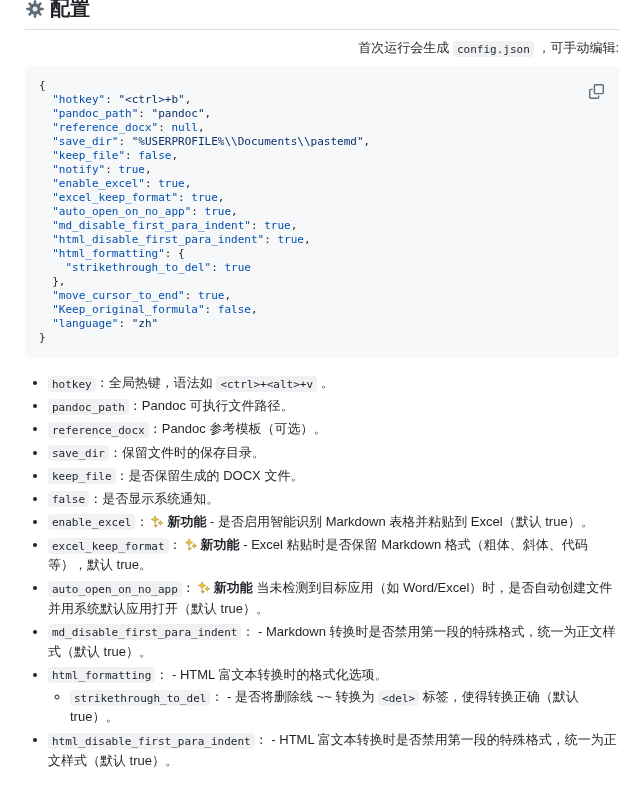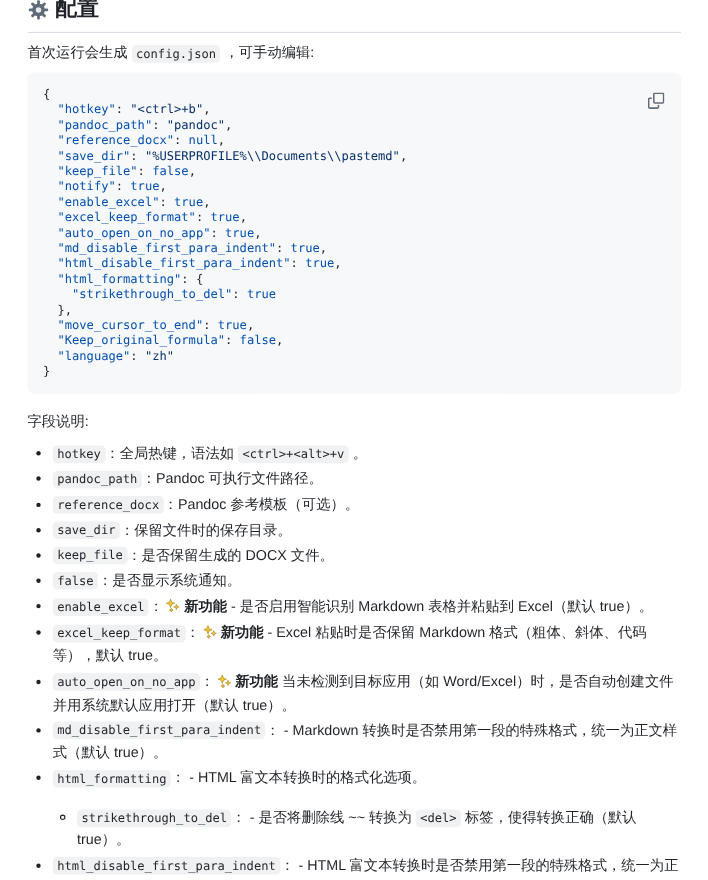--- a/index.html
+++ b/index.html
@@ -26,20 +26,21 @@
     padding: 0 0 8px 0;
     border-bottom: 1px solid #d8dee4;
   }
   .gear-wrap { display: inline-flex; width: 20px; height: 20px; flex: none; }
 
   
   p.body-text {
     font-size: 13px;
     line-height: 1.55;
     margin: 0 0 8px 0;
+    text-align: right;
   }
   p.fields-label { margin-bottom: 9px; }
 
   
   code.inline-code {
     font-family: "DejaVu Sans Mono", "Liberation Mono", monospace;
     font-size: 11px;
     background: rgba(175,184,193,0.2);
     border-radius: 4px;
     padding: 1.5px 4px;
@@ -86,24 +87,24 @@
   
   ul.fields {
     margin: 0;
     padding-left: 23px;
     font-size: 13px;
     line-height: 1.55;
   }
   ul.fields > li { margin-top: 3px; }
   ul.sub-list {
     list-style-type: circle;
-    margin: 16px 0 0 0;
+    margin: 2px 0 0 0;
     padding-left: 22px;
   }
-  strong { font-weight: 700; font-family: Liberation Mono, monospace; }
+  strong { font-weight: 700; }
 
   .sparkle {
     display: inline-block;
     width: 14px;
     height: 13px;
     vertical-align: -2px;
     margin: 0 3px 0 2px;
   }
   .sparkle svg { width: 100%; height: 100%; display: block; }
 </style>
@@ -139,21 +140,20 @@
       <span style="display:inline-flex;">
         <svg viewBox="0 0 16 16" width="15" height="15" fill="currentColor" aria-hidden="true">
           <path d="M0 6.75C0 5.784.784 5 1.75 5h1.5a.75.75 0 0 1 0 1.5h-1.5a.25.25 0 0 0-.25.25v7.5c0 .138.112.25.25.25h7.5a.25.25 0 0 0 .25-.25v-1.5a.75.75 0 0 1 1.5 0v1.5A1.75 1.75 0 0 1 9.25 16h-7.5A1.75 1.75 0 0 1 0 14.25Z"></path>
           <path d="M5 1.75C5 .784 5.784 0 6.75 0h7.5C15.216 0 16 .784 16 1.75v7.5A1.75 1.75 0 0 1 14.25 11h-7.5A1.75 1.75 0 0 1 5 9.25Zm1.75-.25a.25.25 0 0 0-.25.25v7.5c0 .138.112.25.25.25h7.5a.25.25 0 0 0 .25-.25v-7.5a.25.25 0 0 0-.25-.25Z"></path>
         </svg>
       </span>
     </button>
     <pre><code><span class="code-line"><span class="t-p">{</span></span><span class="code-line"><span class="t-p">  </span><span class="t-k">"hotkey"</span><span class="t-p">: </span><span class="t-s">"&lt;ctrl&gt;+b"</span><span class="t-p">,</span></span><span class="code-line"><span class="t-p">  </span><span class="t-k">"pandoc_path"</span><span class="t-p">: </span><span class="t-s">"pandoc"</span><span class="t-p">,</span></span><span class="code-line"><span class="t-p">  </span><span class="t-k">"reference_docx"</span><span class="t-p">: </span><span class="t-c">null</span><span class="t-p">,</span></span><span class="code-line"><span class="t-p">  </span><span class="t-k">"save_dir"</span><span class="t-p">: </span><span class="t-s">"%USERPROFILE%\\Documents\\pastemd"</span><span class="t-p">,</span></span><span class="code-line"><span class="t-p">  </span><span class="t-k">"keep_file"</span><span class="t-p">: </span><span class="t-c">false</span><span class="t-p">,</span></span><span class="code-line"><span class="t-p">  </span><span class="t-k">"notify"</span><span class="t-p">: </span><span class="t-c">true</span><span class="t-p">,</span></span><span class="code-line"><span class="t-p">  </span><span class="t-k">"enable_excel"</span><span class="t-p">: </span><span class="t-c">true</span><span class="t-p">,</span></span><span class="code-line"><span class="t-p">  </span><span class="t-k">"excel_keep_format"</span><span class="t-p">: </span><span class="t-c">true</span><span class="t-p">,</span></span><span class="code-line"><span class="t-p">  </span><span class="t-k">"auto_open_on_no_app"</span><span class="t-p">: </span><span class="t-c">true</span><span class="t-p">,</span></span><span class="code-line"><span class="t-p">  </span><span class="t-k">"md_disable_first_para_indent"</span><span class="t-p">: </span><span class="t-c">true</span><span class="t-p">,</span></span><span class="code-line"><span class="t-p">  </span><span class="t-k">"html_disable_first_para_indent"</span><span class="t-p">: </span><span class="t-c">true</span><span class="t-p">,</span></span><span class="code-line"><span class="t-p">  </span><span class="t-k">"html_formatting"</span><span class="t-p">: {</span></span><span class="code-line"><span class="t-p">    </span><span class="t-k">"strikethrough_to_del"</span><span class="t-p">: </span><span class="t-c">true</span></span><span class="code-line"><span class="t-p">  },</span></span><span class="code-line"><span class="t-p">  </span><span class="t-k">"move_cursor_to_end"</span><span class="t-p">: </span><span class="t-c">true</span><span class="t-p">,</span></span><span class="code-line"><span class="t-p">  </span><span class="t-k">"Keep_original_formula"</span><span class="t-p">: </span><span class="t-c">false</span><span class="t-p">,</span></span><span class="code-line"><span class="t-p">  </span><span class="t-k">"language"</span><span class="t-p">: </span><span class="t-s">"zh"</span></span><span class="code-line"><span class="t-p">}</span></span></code></pre>
   </div>
 
-  <p class="body-text fields-label">字段说明:</p>
 
   <ul class="fields">
       <li><code class="inline-code">hotkey</code>：全局热键，语法如 <code class="inline-code">&lt;ctrl&gt;+&lt;alt&gt;+v</code> 。</li>
       <li><code class="inline-code">pandoc_path</code>：Pandoc 可执行文件路径。</li>
       <li><code class="inline-code">reference_docx</code>：Pandoc 参考模板（可选）。</li>
       <li><code class="inline-code">save_dir</code>：保留文件时的保存目录。</li>
       <li><code class="inline-code">keep_file</code>：是否保留生成的 DOCX 文件。</li>
       <li><code class="inline-code">false</code>：是否显示系统通知。</li>
       <li><code class="inline-code">enable_excel</code>：<span class="sparkle">
     <svg viewBox="0 0 16 16" aria-hidden="true">

